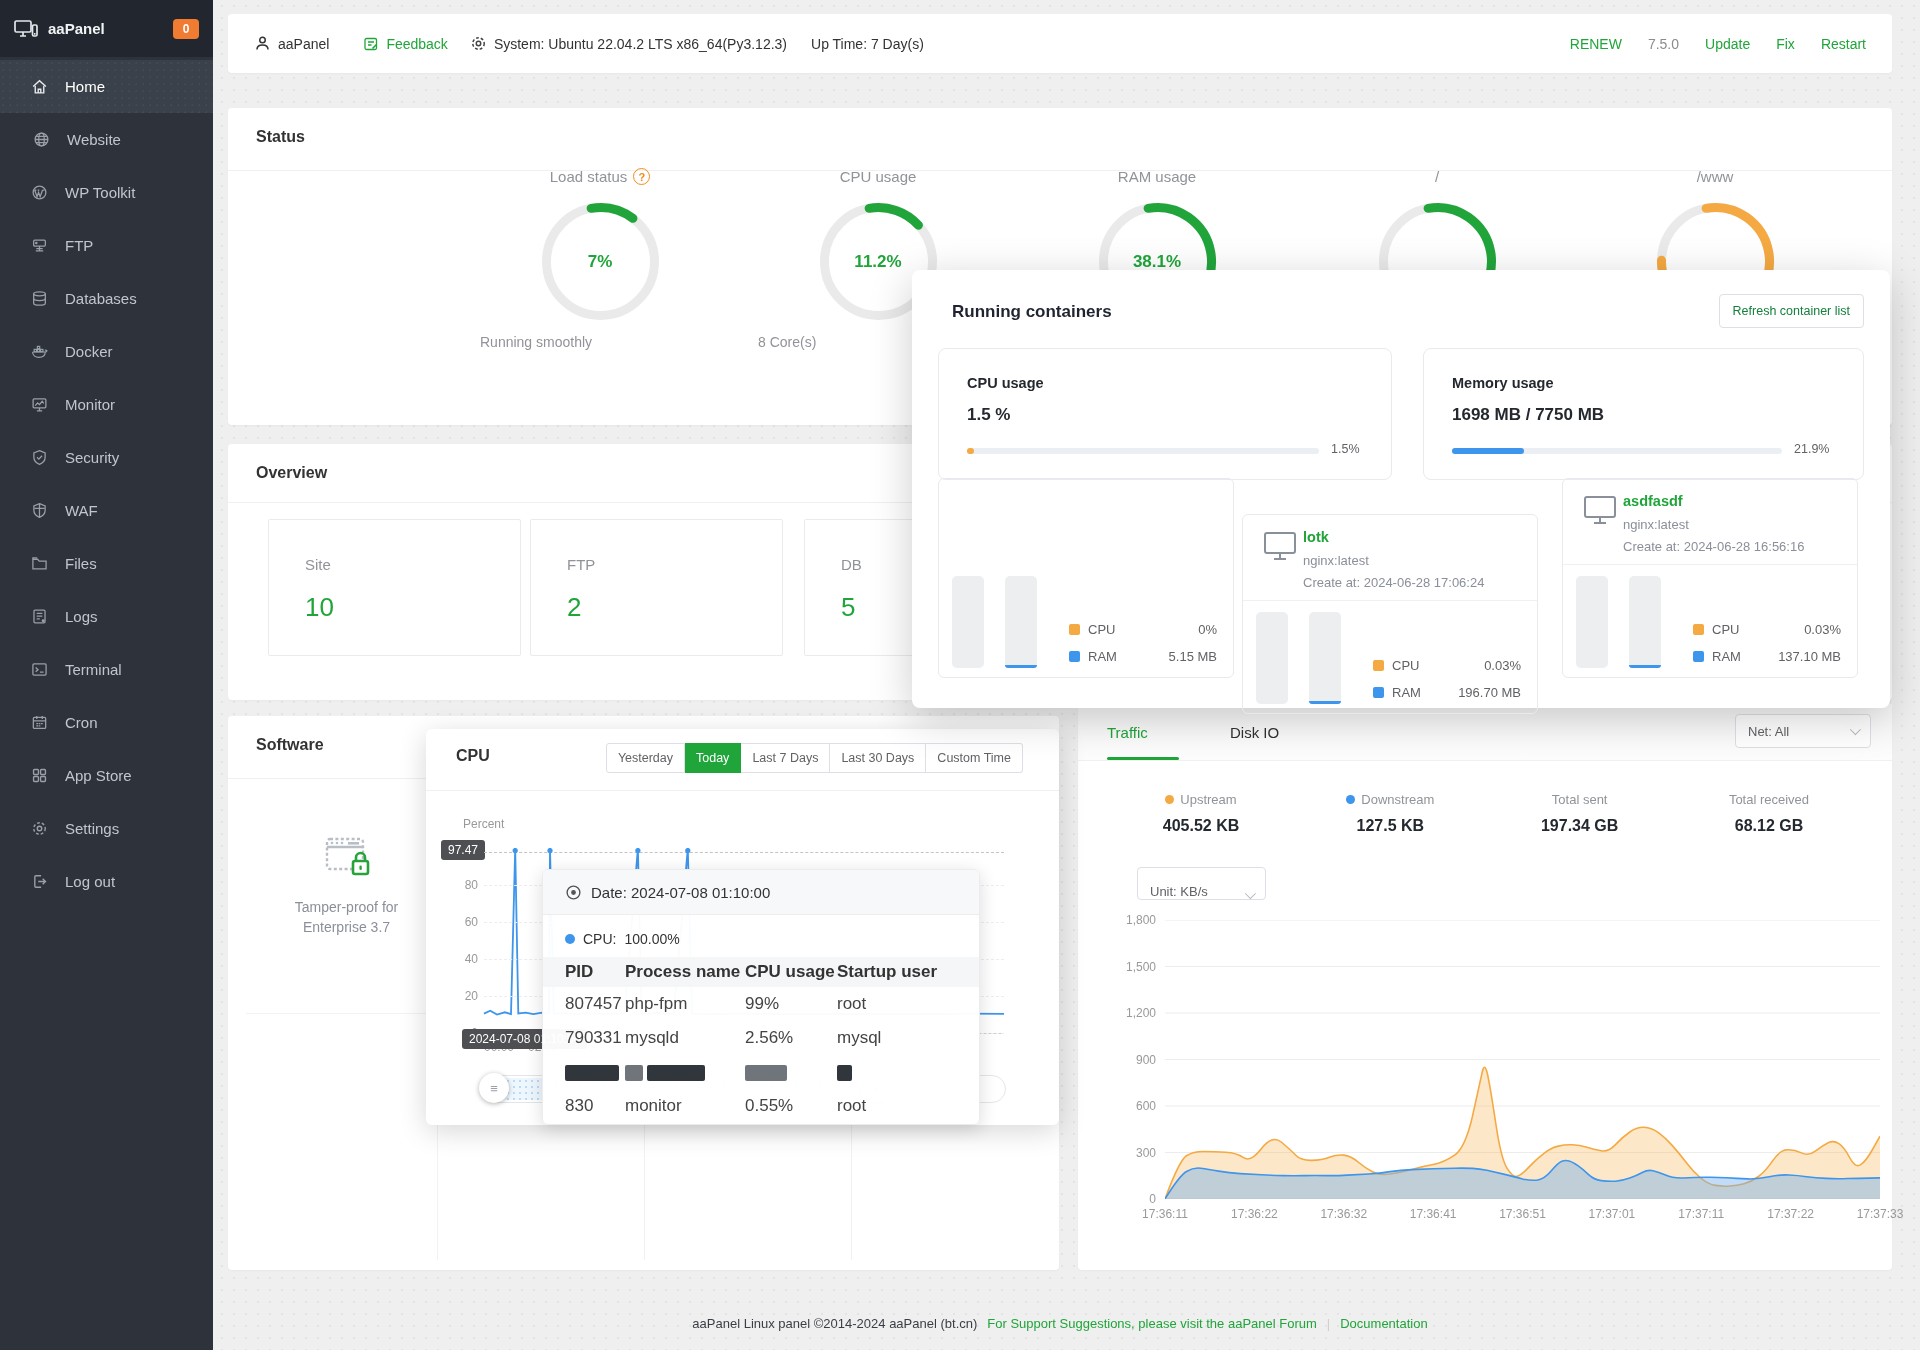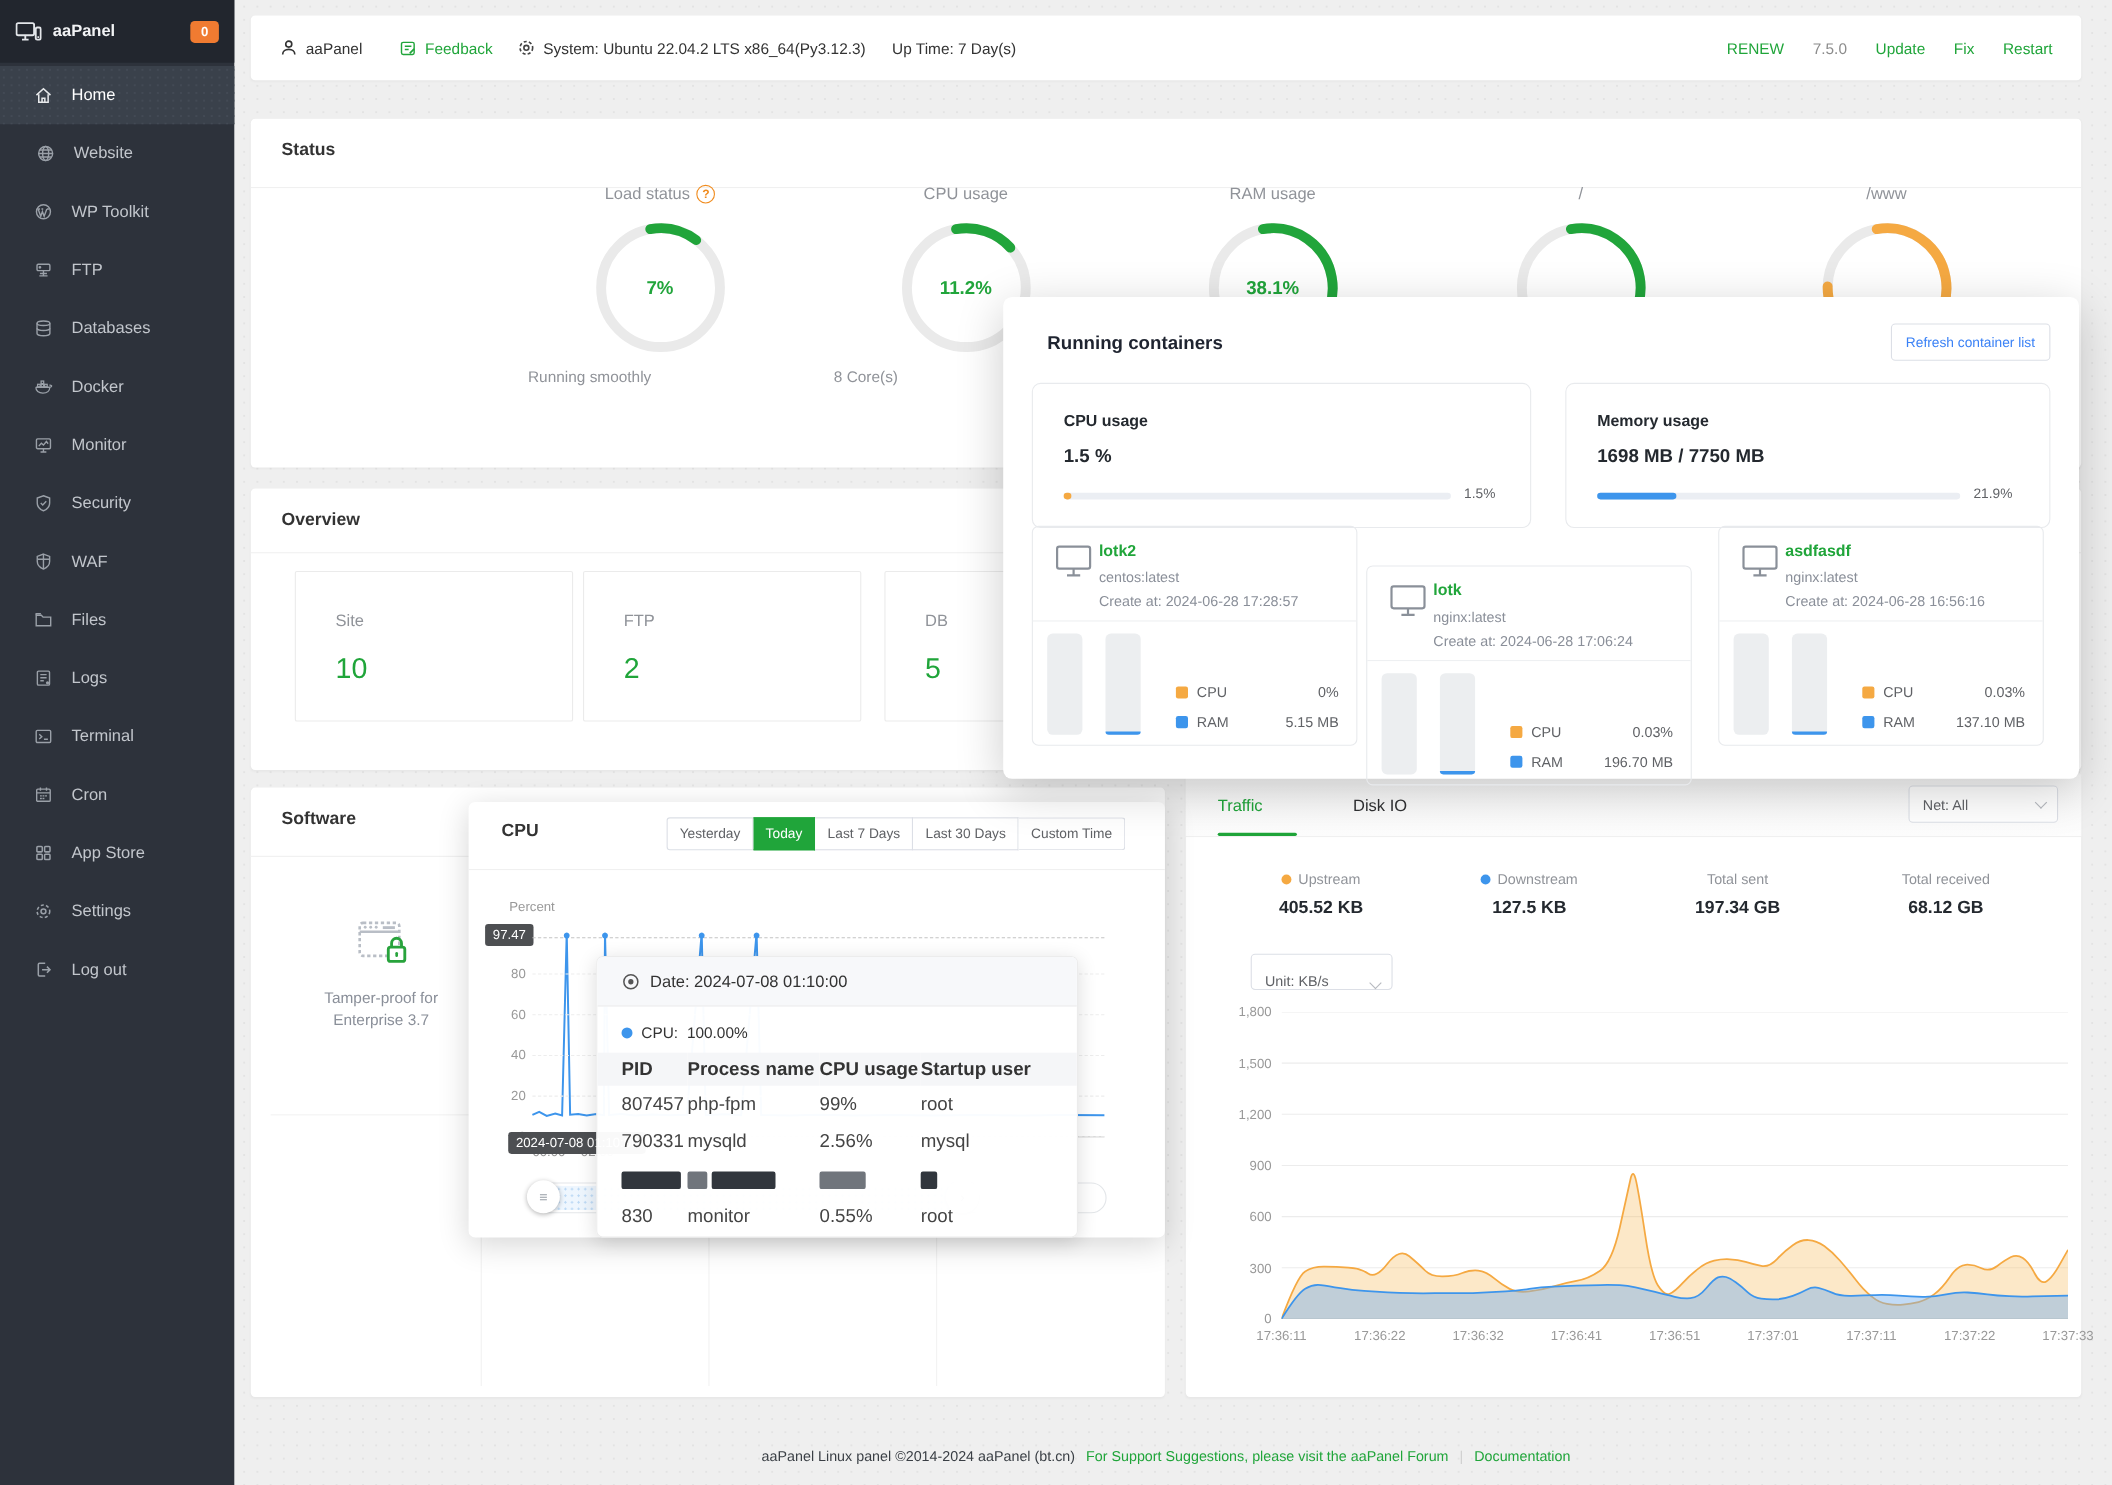--- a/index.html
+++ b/index.html
@@ -108,21 +108,21 @@
   table.tt th,table.tt td{padding:0;}
   .c0{padding-left:22px !important;width:82px;}
   .c1{width:120px;}
   .c2{width:92px;}
   .blk{display:inline-block;height:16px;background:#31363d;border-radius:2px;vertical-align:middle;margin-right:4px;}
   .blk.lite{background:#70757c;}
 
   
   #modal{left:912px;top:270px;width:978px;height:438px;background:#fff;border-radius:8px;box-shadow:0 10px 44px rgba(0,0,0,.2);z-index:40;}
   #modal .hd{position:absolute;left:40px;top:32px;font-size:17px;font-weight:700;color:#1f2430;}
-  #refresh-btn{position:absolute;right:26px;top:24px;height:34px;padding:0 13px;border:1px solid #dcdfe6;border-radius:4px;background:#fff;font-size:12.5px;color:#3b82f6;display:flex;align-items:center;cursor:pointer;}
+  #refresh-btn{position:absolute;right:26px;top:24px;height:34px;padding:0 13px;border:1px solid #dcdfe6;border-radius:4px;background:#fff;font-size:12.5px;color:#15803d;display:flex;align-items:center;cursor:pointer;}
   .stat-card{position:absolute;top:78px;height:132px;border:1px solid #e8eaed;border-radius:8px;}
   .stat-card .lbl{position:absolute;left:28px;top:26px;font-size:14.5px;font-weight:700;color:#24292f;}
   .stat-card .val{position:absolute;left:28px;top:56px;font-size:17px;font-weight:700;color:#24292f;}
   .bar-track{position:absolute;left:28px;top:99px;height:6px;border-radius:3px;background:#ebeef3;}
   .bar-fill{position:absolute;left:0;top:0;height:6px;border-radius:3px;}
   .bar-pct{position:absolute;top:93px;font-size:12.5px;color:#606266;}
   .ct-card{position:absolute;top:208px;width:296px;height:200px;border:1px solid #e8eaed;border-radius:6px;}
   .ct-card .ct-hd{position:absolute;left:0;top:0;right:0;height:86px;border-bottom:1px solid #eef0f2;}
   .ct-name{position:absolute;left:60px;top:14px;font-size:14.5px;font-weight:700;color:#20a53a;}
   .ct-img{position:absolute;left:60px;top:38px;font-size:13px;color:#8a8f99;}
@@ -653,29 +653,20 @@
       <div class="lbl">Memory usage</div>
       <div class="val">1698 MB / 7750 MB</div>
       <div class="bar-track" style="width:330px">
         <div class="bar-fill" id="mem-bar-fill" style="width: 21.9%; background: rgb(61, 149, 236);"></div>
       </div>
       <div class="bar-pct" style="left:370px">21.9%</div>
     </div>
 
     <div id="ct-cards">
         <div class="ct-card" style="left: 26px;">
-          <div class="ct-hd">
-            <div class="ct-mon"><svg width="34" height="30" viewBox="0 0 34 30" fill="none" stroke="#8a9099" stroke-width="2">
-                <rect x="2" y="2" width="30" height="20" rx="2"></rect>
-                <path d="M11 28h12M17 22v6"></path>
-              </svg></div>
-            <div class="ct-name">lotk2</div>
-            <div class="ct-img">centos:latest</div>
-            <div class="ct-created">Create at: 2024-06-28 17:28:57</div>
-          </div>
           <div class="mini-bar" style="left: 13px;"></div>
           <div class="mini-bar" style="left: 66px;">
             <div class="blue"></div>
           </div>
           <div class="lg-row" style="top: 143px;">
             <span class="lg-sq" style="background:#f5a942"></span>
             <span>CPU</span>
             <span class="lg-val">0%</span>
           </div>
           <div class="lg-row" style="top: 170px;">

